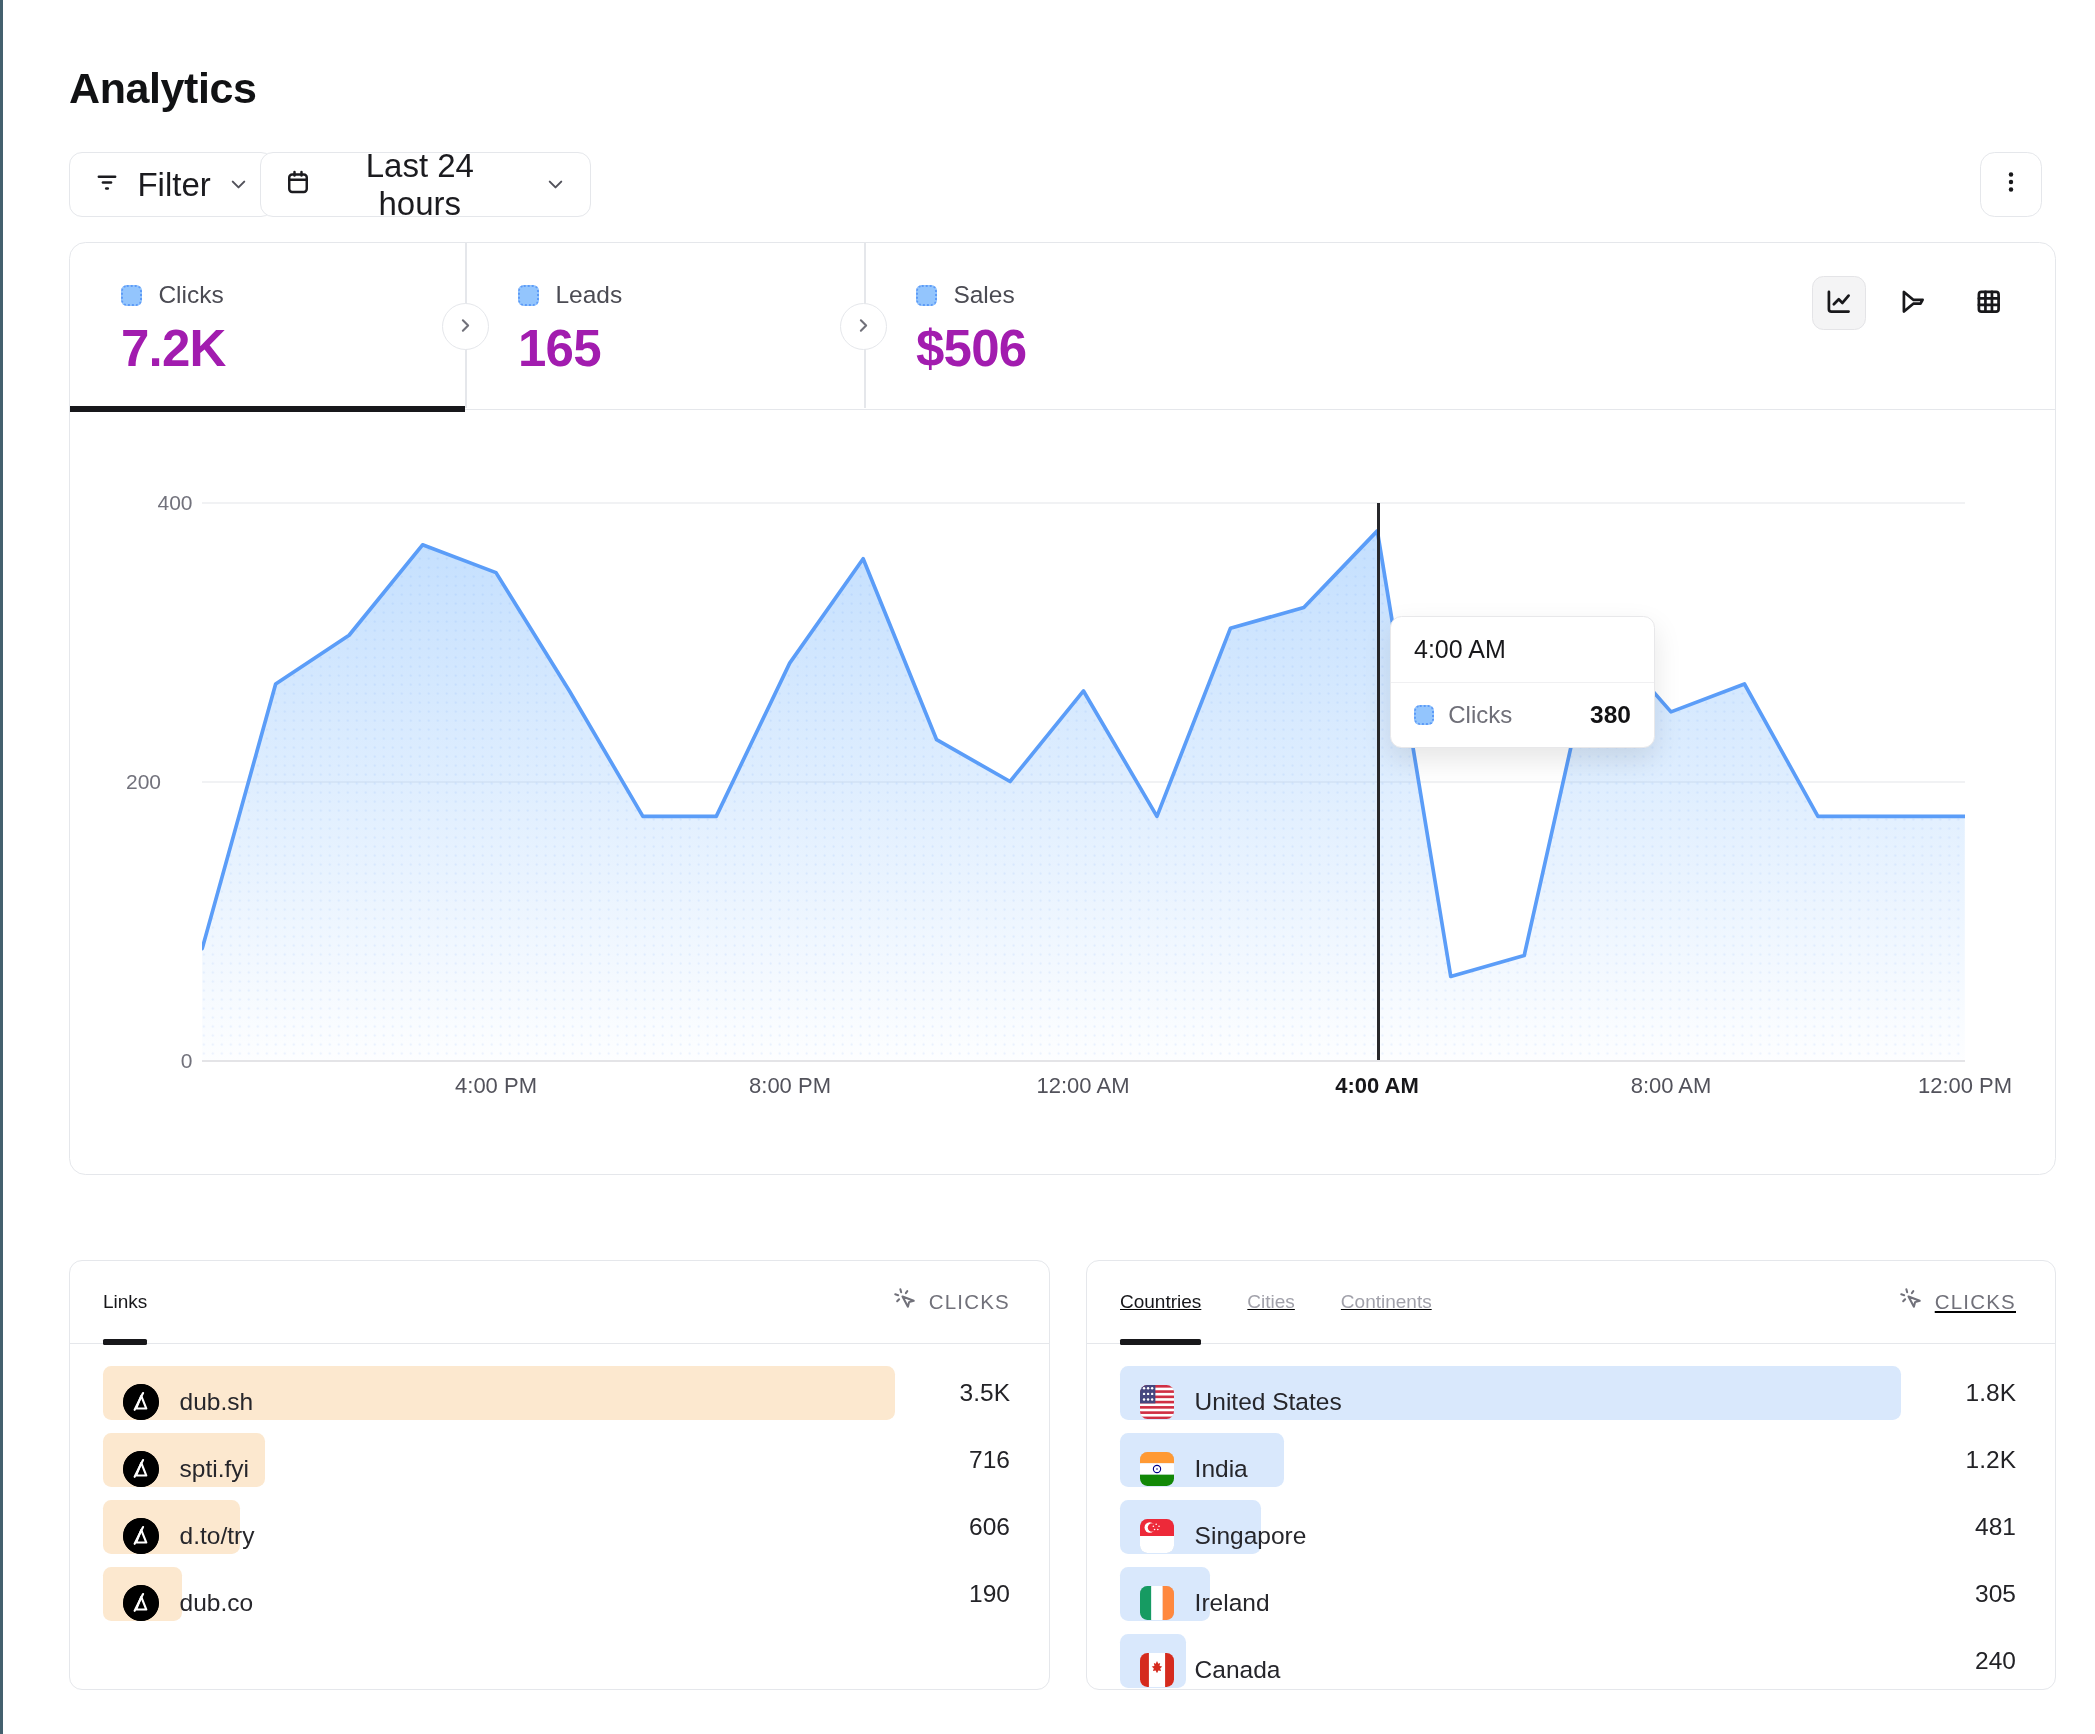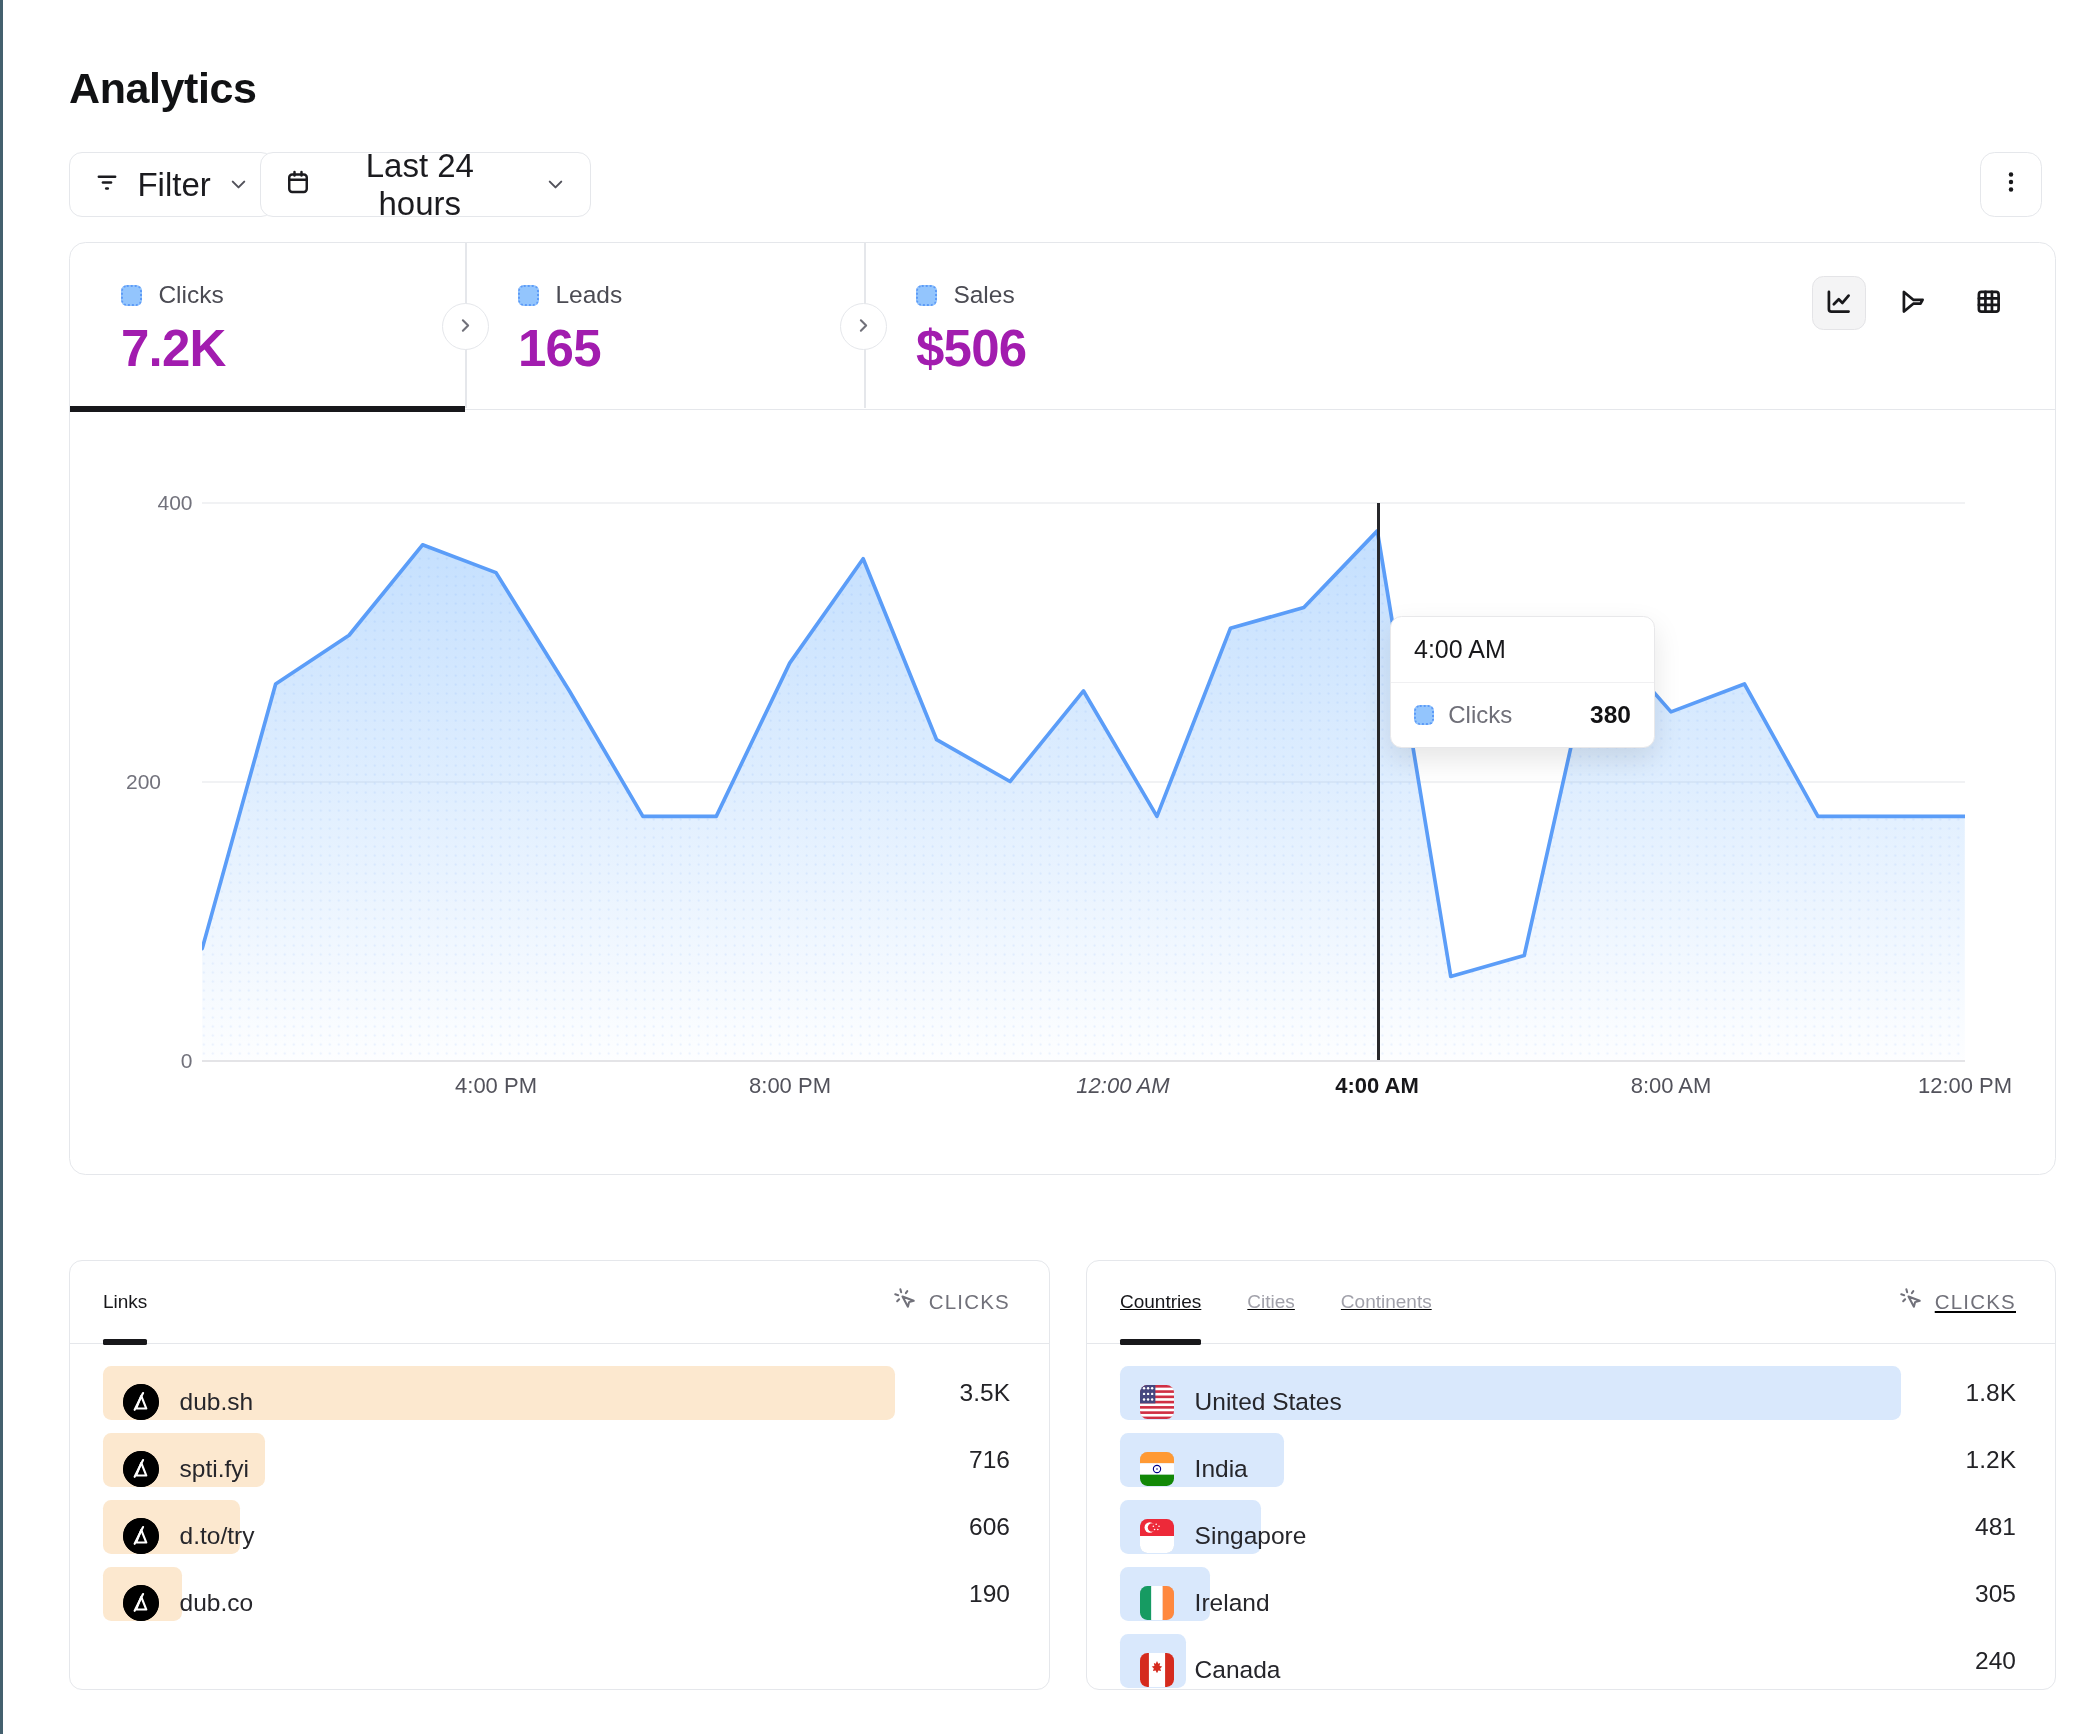--- a/index.html
+++ b/index.html
@@ -223,21 +223,21 @@
         </pattern>
       </defs>
       <path id="area-path" fill="url(#areaGrad)" stroke="none" d="M0.0,544.8 L89.8,221.3 L179.6,161.7 L269.4,51.1 L359.2,85.1 L449.0,229.8 L538.8,383.1 L628.5,383.1 L718.3,195.8 L808.1,68.1 L897.9,289.4 L987.7,340.5 L1077.5,229.8 L1167.3,383.1 L1257.1,153.2 L1346.9,127.7 L1436.7,34.1 L1526.5,578.9 L1616.3,553.3 L1706.0,153.2 L1795.8,255.4 L1885.6,221.3 L1975.4,383.1 L2065.2,383.1 L2155.0,383.1 L2155,681 L0,681 Z"></path>
       <path id="area-dots" fill="url(#dotpat)" stroke="none" d="M0.0,544.8 L89.8,221.3 L179.6,161.7 L269.4,51.1 L359.2,85.1 L449.0,229.8 L538.8,383.1 L628.5,383.1 L718.3,195.8 L808.1,68.1 L897.9,289.4 L987.7,340.5 L1077.5,229.8 L1167.3,383.1 L1257.1,153.2 L1346.9,127.7 L1436.7,34.1 L1526.5,578.9 L1616.3,553.3 L1706.0,153.2 L1795.8,255.4 L1885.6,221.3 L1975.4,383.1 L2065.2,383.1 L2155.0,383.1 L2155,681 L0,681 Z"></path>
       <path id="line-path" fill="none" stroke="#5b9df8" stroke-width="4.5" stroke-linejoin="round" stroke-linecap="round" d="M0.0,544.8 L89.8,221.3 L179.6,161.7 L269.4,51.1 L359.2,85.1 L449.0,229.8 L538.8,383.1 L628.5,383.1 L718.3,195.8 L808.1,68.1 L897.9,289.4 L987.7,340.5 L1077.5,229.8 L1167.3,383.1 L1257.1,153.2 L1346.9,127.7 L1436.7,34.1 L1526.5,578.9 L1616.3,553.3 L1706.0,153.2 L1795.8,255.4 L1885.6,221.3 L1975.4,383.1 L2065.2,383.1 L2155.0,383.1"></path>
     </svg>
     <div class="crosshair" id="crosshair" style="left: 1307px;"></div>
     <div id="x-axis">
         <div class="x-label" style="left: 426px;">4:00 PM</div>
         <div class="x-label" style="left: 720px;">8:00 PM</div>
-        <div class="x-label" style="left: 1053px; font-style: italic;">12:00 AM</div>
+        <div class="x-label" style="left: 1013px;">12:00 AM</div>
         <div class="x-label hovered" style="left: 1307px;">4:00 AM</div>
         <div class="x-label" style="left: 1601px;">8:00 AM</div>
         <div class="x-label" style="left: 1895px;">12:00 PM</div>
       </div>
 
     <div class="chart-tooltip">
       <div class="tt-head">4:00 AM</div>
       <div class="tt-row">
         <span class="swatch"></span>
         <span class="tt-series">Clicks</span>

